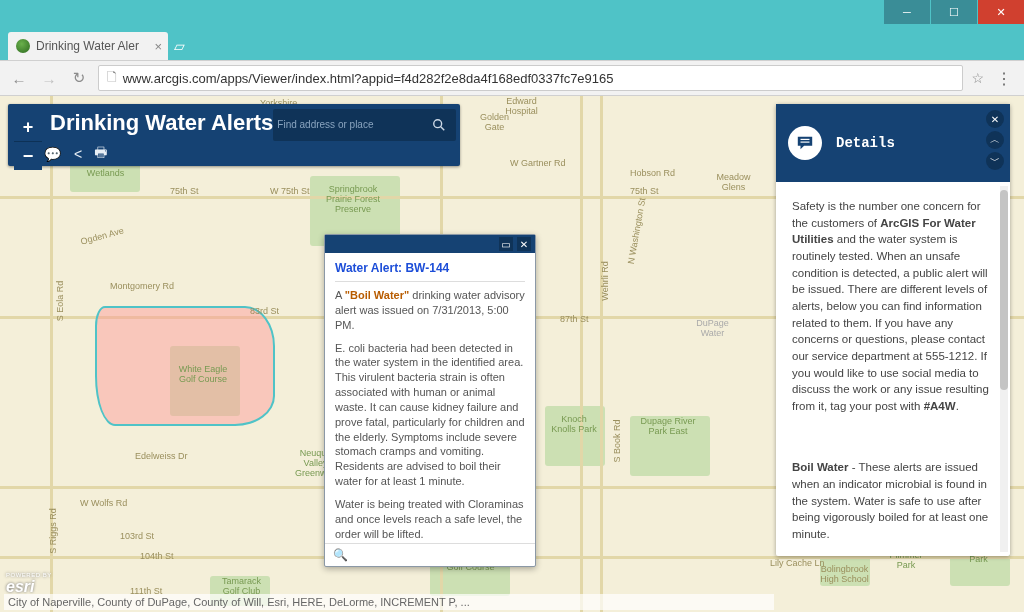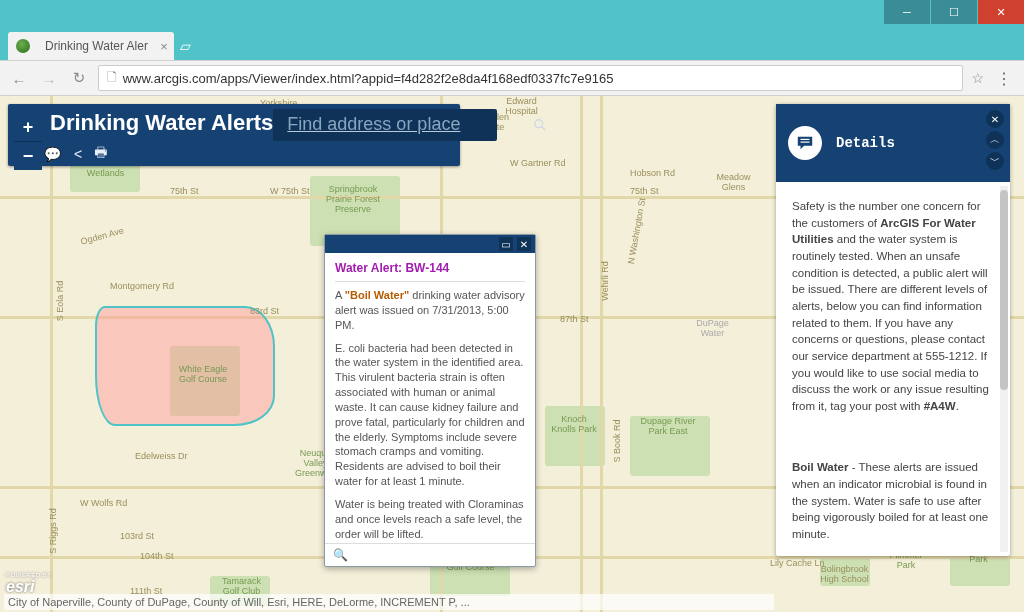--- a/index.html
+++ b/index.html
@@ -7,21 +7,21 @@
 
 
 .browser-chrome { width: 100%; height: 612px; background: #4fc3c7; display: flex; flex-direction: column; }
 .title-bar { height: 30px; background: #4fc3c7; display: flex; justify-content: flex-end; align-items: flex-start; }
 .win-btn { width: 46px; height: 24px; display: flex; align-items: center; justify-content: center; font-size: 11px; color: #fff; }
 .win-btn.min { background: #3a8d97; }
 .win-btn.max { background: #3a8d97; margin-left: 1px; }
 .win-btn.close { background: #d0402f; margin-left: 1px; }
 
 .tab-strip { height: 30px; display: flex; align-items: flex-end; padding-left: 8px; background: #4fc3c7; }
-.tab { background: #f2f2f2; height: 28px; padding: 0 26px 0 8px; border-radius: 3px 3px 0 0; display: flex; align-items: center; gap: 15px; font-size: 12px; color: #555; position: relative; min-width: 160px; }
+.tab { background: #f2f2f2; height: 28px; padding: 0 26px 0 8px; border-radius: 3px 3px 0 0; display: flex; align-items: center; gap: 6px; font-size: 12px; color: #555; position: relative; min-width: 160px; }
 .tab .globe { width: 14px; height: 14px; border-radius: 50%; background: radial-gradient(circle at 40% 35%, #6ab04c, #2d6a1f); }
 .tab .tab-close { position: absolute; right: 6px; top: 7px; font-size: 13px; color: #888; }
 .new-tab { color: #fff; font-size: 14px; margin-left: 6px; padding-bottom: 6px; }
 
 .addr-bar { height: 36px; background: #f2f2f2; display: flex; align-items: center; padding: 0 8px; gap: 8px; border-top: 1px solid #d0d0d0; border-bottom: 1px solid #d0d0d0; }
 .nav-btn { width: 22px; height: 22px; display: flex; align-items: center; justify-content: center; font-size: 15px; color: #8c8c8c; }
 .nav-btn.forward { color: #c0c0c0; }
 .url-box { flex: 1; height: 26px; background: #fff; border: 1px solid #ccc; border-radius: 2px; display: flex; align-items: center; padding: 0 8px; font-size: 13px; color: #333; }
 .url-box .file-icon { margin-right: 6px; font-size: 12px; color: #888; }
 .star { color: #888; font-size: 14px; }
@@ -38,37 +38,37 @@
 .road-label { position: absolute; font-size: 9px; color: #9a8f5d; white-space: nowrap; }
 .green-area { position: absolute; background: #cce0b3; border-radius: 3px; }
 .city-label { position: absolute; font-size: 14px; font-weight: bold; color: #333; text-shadow: 0 0 3px #fff; }
 .alert-zone { position: absolute; width: 180px; height: 120px; left: 95px; top: 210px; background: rgba(255,150,150,0.45); border: 2px solid #4fc3c7; border-radius: 10px 30px 40px 20px / 20px 40px 30px 50px; }
 
 
 .app-header { position: absolute; left: 8px; top: 8px; width: 452px; height: 62px; background: #154273; color: #fff; border-radius: 2px; box-shadow: 0 1px 3px rgba(0,0,0,0.4); }
 .header-row1 { display: flex; align-items: center; height: 38px; }
 .app-title { font-size: 22px; font-weight: bold; padding-left: 12px; flex: 0 0 auto; }
 .search-wrap { margin-left: auto; display: flex; align-items: center; background: #0f3358; height: 32px; margin-right: 4px; margin-top: 3px; border-radius: 2px; width: 224px; }
-.search-input { background: transparent; border: none; outline: none; color: #b7c9dd; font-size: 18px; padding: 0 14px; flex: 1; text-decoration: underline; }
+.search-input { background: transparent; border: none; outline: none; color: #b7c9dd; font-size: 10px; padding: 0 4px; flex: 1; }
 .search-input::placeholder { color: #89a4bf; }
 .search-btn { width: 34px; height: 32px; display: flex; align-items: center; justify-content: center; color: #cdd9e6; font-size: 14px; }
 .header-row2 { display: flex; align-items: center; gap: 12px; padding-left: 12px; height: 24px; font-size: 14px; color: #e7eef5; }
 .header-row2 span { cursor: pointer; }
 
 
 .zoom { position: absolute; left: 14px; top: 18px; width: 28px; display: flex; flex-direction: column; z-index: 10; }
 .zoom div { width: 28px; height: 28px; background: #154273; color: #fff; display: flex; align-items: center; justify-content: center; font-size: 18px; font-weight: bold; border-bottom: 1px solid #0d3156; }
 .zoom div:last-child { border-bottom: none; }
 
 
 .popup { position: absolute; left: 324px; top: 138px; width: 212px; background: #fff; border: 1px solid #8b98a6; border-radius: 2px; box-shadow: 0 2px 6px rgba(0,0,0,0.3); font-size: 11px; color: #555; }
 .popup-head { background: #154273; height: 18px; display: flex; justify-content: flex-end; align-items: center; padding-right: 4px; gap: 4px; }
 .popup-head span { width: 14px; height: 14px; display: flex; align-items: center; justify-content: center; color: #fff; font-size: 10px; background: #0f3358; }
 .popup-body { padding: 8px 10px; max-height: 290px; overflow: hidden; }
-.popup-title { font-size: 12px; font-weight: bold; color: #a21caf; margin-bottom: 6px; }
+.popup-title { font-size: 12px; font-weight: bold; color: #1d4ed8; margin-bottom: 6px; }
 .popup hr { border: none; border-top: 1px solid #ddd; margin: 6px 0; }
 .popup .accent { color: #b85c00; font-weight: bold; }
 .popup p { margin-bottom: 8px; line-height: 1.35; }
 .popup-foot { border-top: 1px solid #ddd; padding: 4px 8px; color: #666; font-size: 12px; }
 
 
 .details { position: absolute; right: 14px; top: 8px; width: 234px; bottom: 56px; background: #fff; border-radius: 2px; box-shadow: 0 1px 4px rgba(0,0,0,0.35); display: flex; flex-direction: column; }
 .details-head { background: #154273; color: #fff; height: 78px; display: flex; align-items: center; padding: 0 12px; position: relative; }
 .details-icon { width: 34px; height: 34px; background: #fff; border-radius: 50%; display: flex; align-items: center; justify-content: center; color: #154273; font-size: 18px; }
 .details-title { margin-left: 14px; font-size: 14px; font-weight: bold; font-family: Liberation Mono, monospace; }

